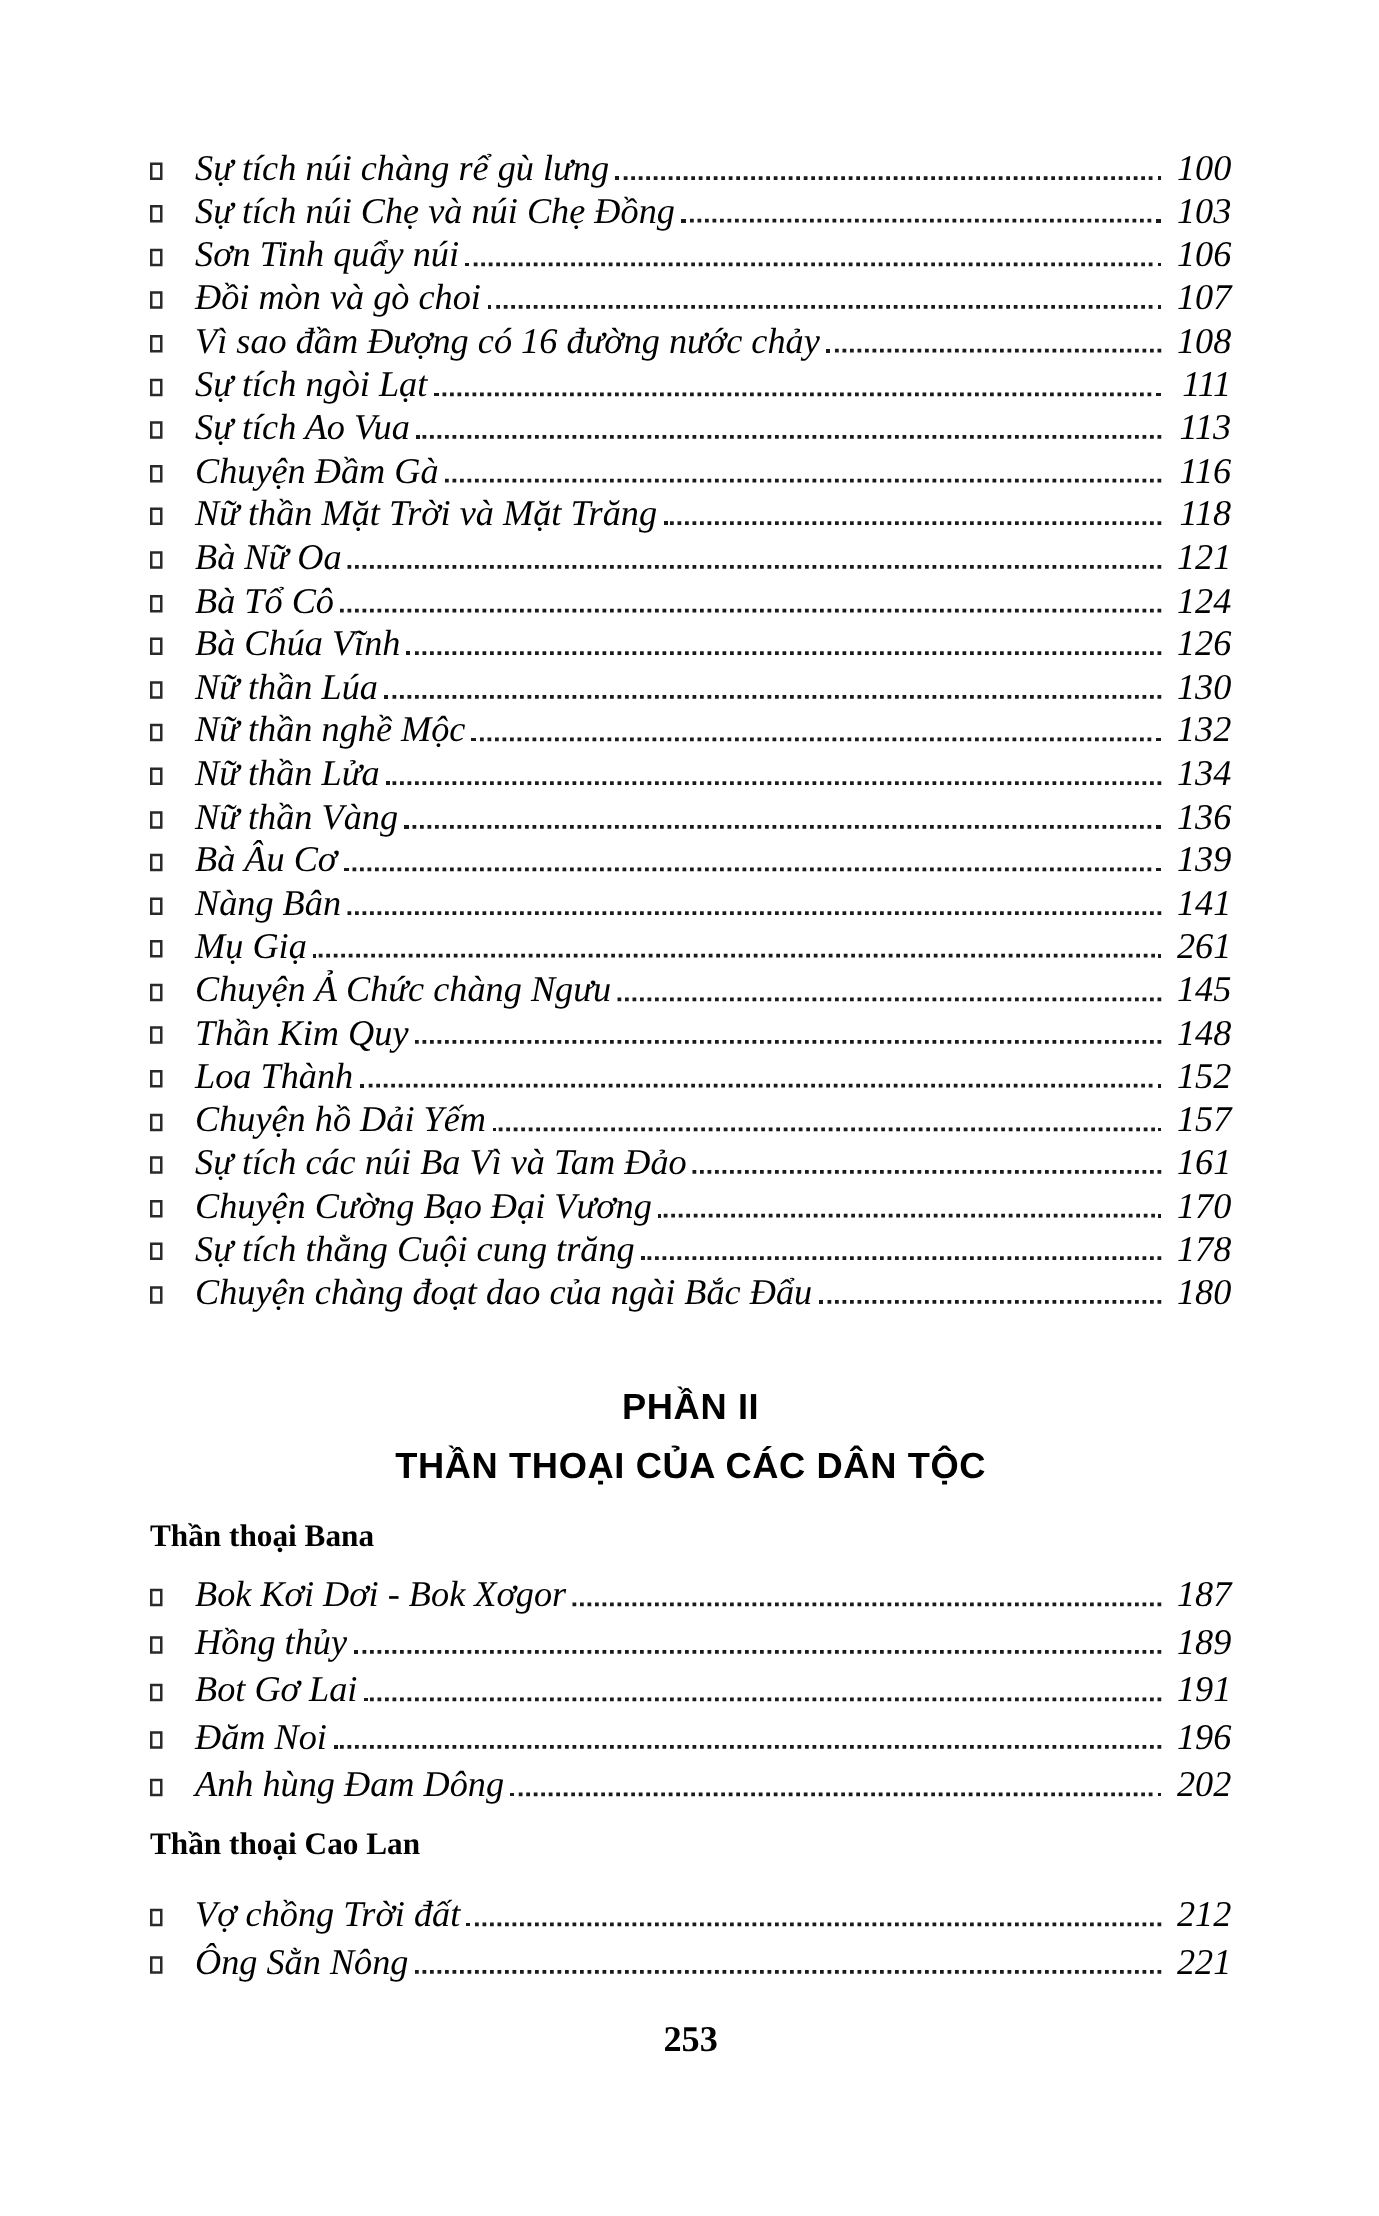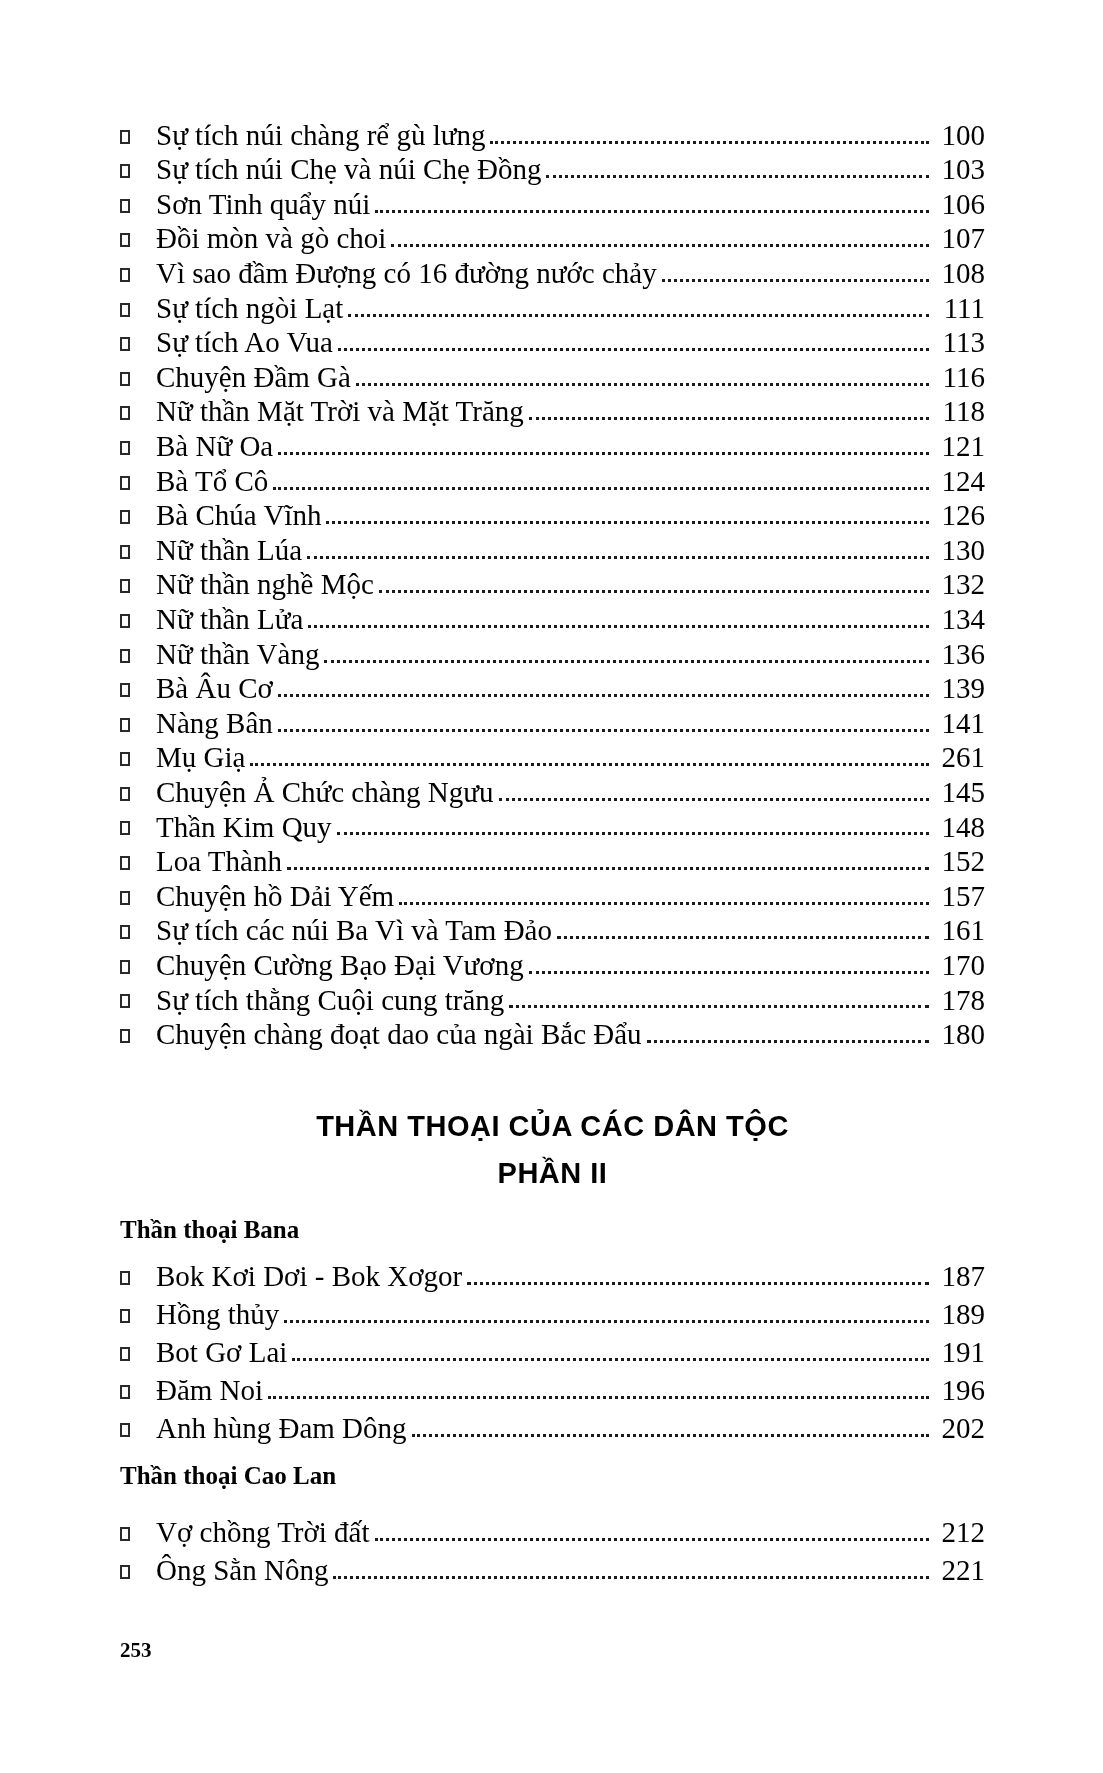--- a/index.html
+++ b/index.html
@@ -25,20 +25,21 @@
   }
   .part1-list {
     padding-top: 117px;
   }
   .toc-row {
     display: flex;
     align-items: flex-end;
     height: 34.6px;
     font-size: 29px;
     white-space: nowrap;
+    font-style: italic;
   }
   .toc-row.p2 {
     height: 38px;
   }
   .bullet {
     display: inline-block;
     width: 10px;
     height: 14px;
     border: 2px solid #2a2a2a;
     box-sizing: border-box;
@@ -77,24 +78,24 @@
     font-size: 25px;
     line-height: 38px;
     margin-top: 14px;
     margin-bottom: 6px;
   }
   .section-heading.caolan {
     margin-top: 12px;
     margin-bottom: 16px;
   }
   .footer-number {
-    margin-top: 44px;
-    text-align: left;
+    margin-top: 26px;
+    text-align: center;
     font-weight: bold;
-    font-size: 21px;
+    font-size: 29px;
     line-height: 38px;
   }
 </style>
 </head>
 <body>
 
 <div class="page">
   <div class="toc">
 
     <div class="part1-list" id="part1-list">
@@ -256,22 +257,22 @@
         </div>
         <div class="toc-row">
           <span class="bullet"></span>
           <span class="entry-title">Chuyện chàng đoạt dao của ngài Bắc Đẩu</span>
           <span class="leader"></span>
           <span class="entry-page">180</span>
         </div>
       </div>
 
     <div class="part-heading-block">
+      <div>PHẦN II</div>
       <div>THẦN THOẠI CỦA CÁC DÂN TỘC</div>
-      <div>PHẦN II</div>
     </div>
 
     <div id="part2-container">
         <div class="section-heading">Thần thoại Bana</div>
         <div class="toc-row p2">
           <span class="bullet"></span>
           <span class="entry-title">Bok Kơi Dơi - Bok Xơgor</span>
           <span class="leader"></span>
           <span class="entry-page">187</span>
         </div>

